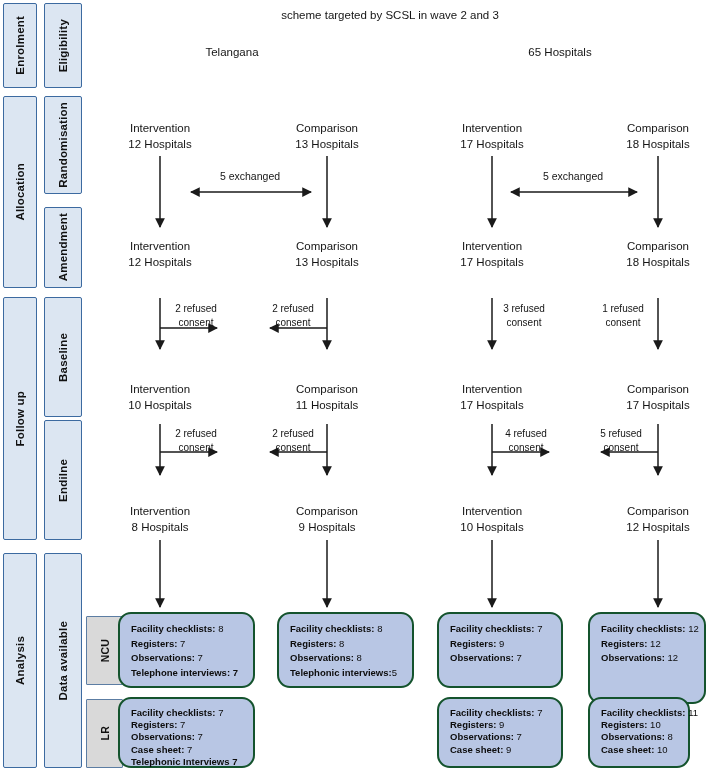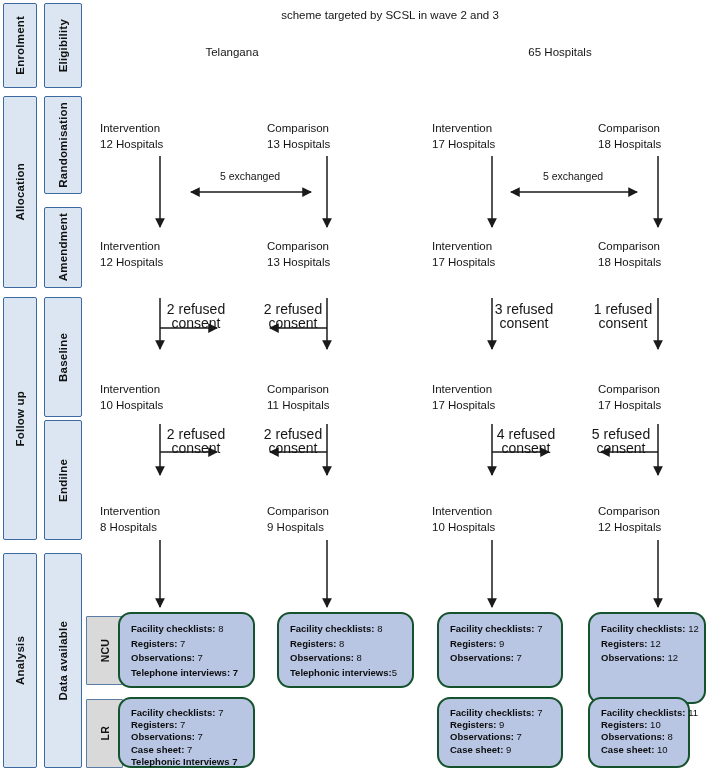--- a/index.html
+++ b/index.html
@@ -21,24 +21,24 @@
     writing-mode:vertical-rl; transform:rotate(180deg);
     font-weight:bold; font-size:11.5px; color:#111; white-space:nowrap; letter-spacing:.2px;
   }
   .tabbox .vtext{font-size:10.5px;}
 
   
   .title{position:absolute; left:150px; top:7px; width:480px; text-align:center; font-size:11.5px; line-height:16px; color:#151515;}
   .region{position:absolute; width:160px; text-align:center; font-size:11.5px; line-height:16px; color:#151515;}
 
   
-  .node{position:absolute; width:120px; text-align:left; font-size:11.5px; line-height:16px; color:#151515;}
-
-  
-  .refusal{position:absolute; width:64px; text-align:center; font-size:14px; line-height:14px; color:#151515;}
+  .node{position:absolute; width:120px; text-align:center; font-size:11.5px; line-height:16px; color:#151515;}
+
+  
+  .refusal{position:absolute; width:64px; text-align:center; font-size:10px; line-height:14px; color:#151515;}
 
   
   .exlabel{position:absolute; width:110px; text-align:center; font-size:10.5px; color:#151515;}
 
   
   .abox{
     position:absolute; box-sizing:border-box;
     background:#b8c6e4; border:2px solid #14532d; border-radius:13px;
     padding:8px 4px 2px 11px; font-size:9.5px; color:#0d0d0d;
   }

